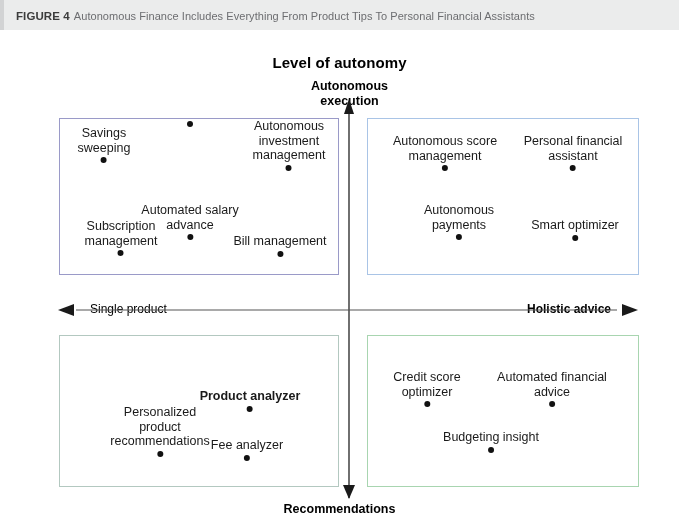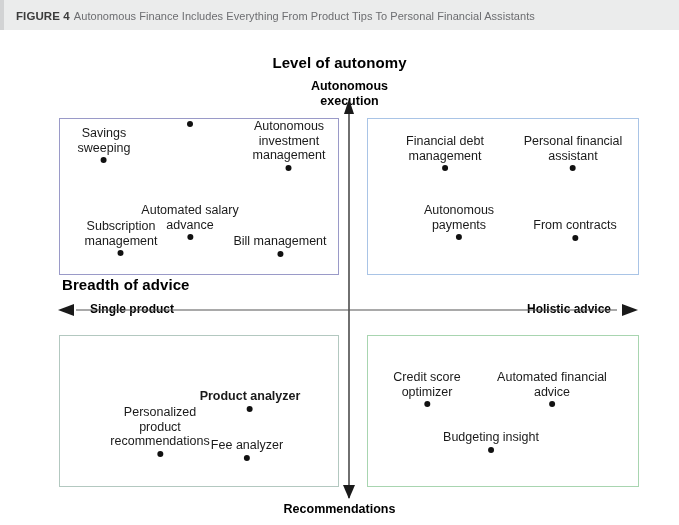--- a/index.html
+++ b/index.html
@@ -99,21 +99,21 @@
     top: 471px;
     width: 679px;
     text-align: center;
     font-size: 12.5px;
     font-weight: bold;
   }
   #axis-cap-left {
     left: 90px;
     top: 271px;
     font-size: 12px;
-    font-weight: bold;
+    font-weight: normal;
   }
   #axis-cap-right {
     left: 527px;
     top: 271px;
     font-size: 12px;
     font-weight: bold;
   }
 
   
   #axis-svg {
@@ -173,21 +173,20 @@
     </div>
   </div>
 
   <div id="chart">
 
     <div class="axis-title" id="axis-title-vertical">Level of autonomy</div>
 
     <div class="axis-title" id="axis-cap-top" style="white-space: pre-line;">Autonomous
 execution</div>
 
-    <div class="axis-title" id="axis-title-horizontal">Breadth of advice</div>
 
     <div class="axis-title" id="axis-cap-left">Single product</div>
 
     <div class="axis-title" id="axis-cap-right">Holistic advice</div>
 
     <div class="axis-title" id="axis-cap-bottom">Recommendations</div>
 
     <svg id="axis-svg" viewBox="0 0 679 494">
       <defs>
         <marker id="arrow-up" markerWidth="10" markerHeight="9" refX="5" refY="1" orient="auto-start-reverse">
@@ -218,27 +217,27 @@
 sweeping</span><span class="item-dot"></span></div>
         <div class="item" style="left: 190px; top: 88px;"><span class="item-dot"></span></div>
         <div class="item" style="left: 289px; top: 88px;"><span class="item-label">Autonomous
 investment
 management</span><span class="item-dot"></span></div>
         <div class="item" style="left: 190px; top: 160px; margin-top: 12px;"><span class="item-label">Automated salary
 advance</span><span class="item-dot"></span></div>
         <div class="item" style="left: 121px; top: 188px;"><span class="item-label">Subscription
 management</span><span class="item-dot"></span></div>
         <div class="item" style="left: 280px; top: 203px;"><span class="item-label">Bill management</span><span class="item-dot"></span></div>
-        <div class="item" style="left: 445px; top: 103px;"><span class="item-label">Financial debt
+        <div class="item" style="left: 445px; top: 103px;"><span class="item-label">Autonomous score
 management</span><span class="item-dot"></span></div>
         <div class="item" style="left: 573px; top: 103px;"><span class="item-label">Personal financial
 assistant</span><span class="item-dot"></span></div>
         <div class="item" style="left: 459px; top: 172px;"><span class="item-label">Autonomous
 payments</span><span class="item-dot"></span></div>
-        <div class="item" style="left: 575px; top: 187px;"><span class="item-label">From contracts</span><span class="item-dot"></span></div>
+        <div class="item" style="left: 575px; top: 187px;"><span class="item-label">Smart optimizer</span><span class="item-dot"></span></div>
         <div class="item" style="left: 250px; top: 358px; font-weight: bold;"><span class="item-label">Product analyzer</span><span class="item-dot"></span></div>
         <div class="item" style="left: 132px; top: 374px; margin-left: 28px;"><span class="item-label">Personalized
 product
 recommendations</span><span class="item-dot"></span></div>
         <div class="item" style="left: 247px; top: 407px;"><span class="item-label">Fee analyzer</span><span class="item-dot"></span></div>
         <div class="item" style="left: 427px; top: 339px;"><span class="item-label">Credit score
 optimizer</span><span class="item-dot"></span></div>
         <div class="item" style="left: 552px; top: 339px;"><span class="item-label">Automated financial
 advice</span><span class="item-dot"></span></div>
         <div class="item" style="left: 491px; top: 399px;"><span class="item-label">Budgeting insight</span><span class="item-dot"></span></div>

